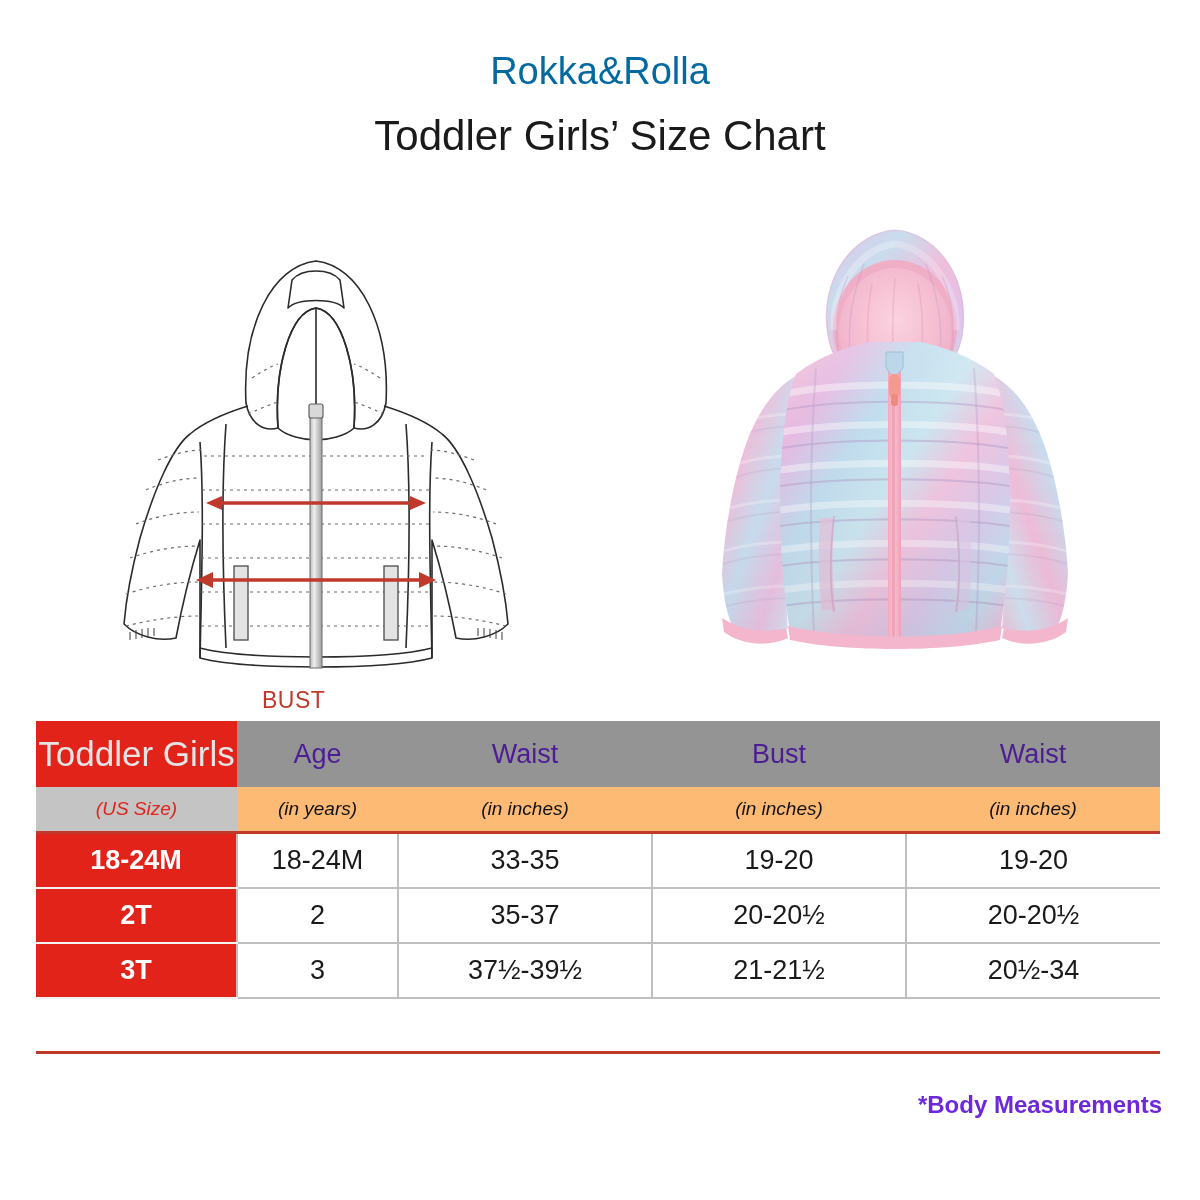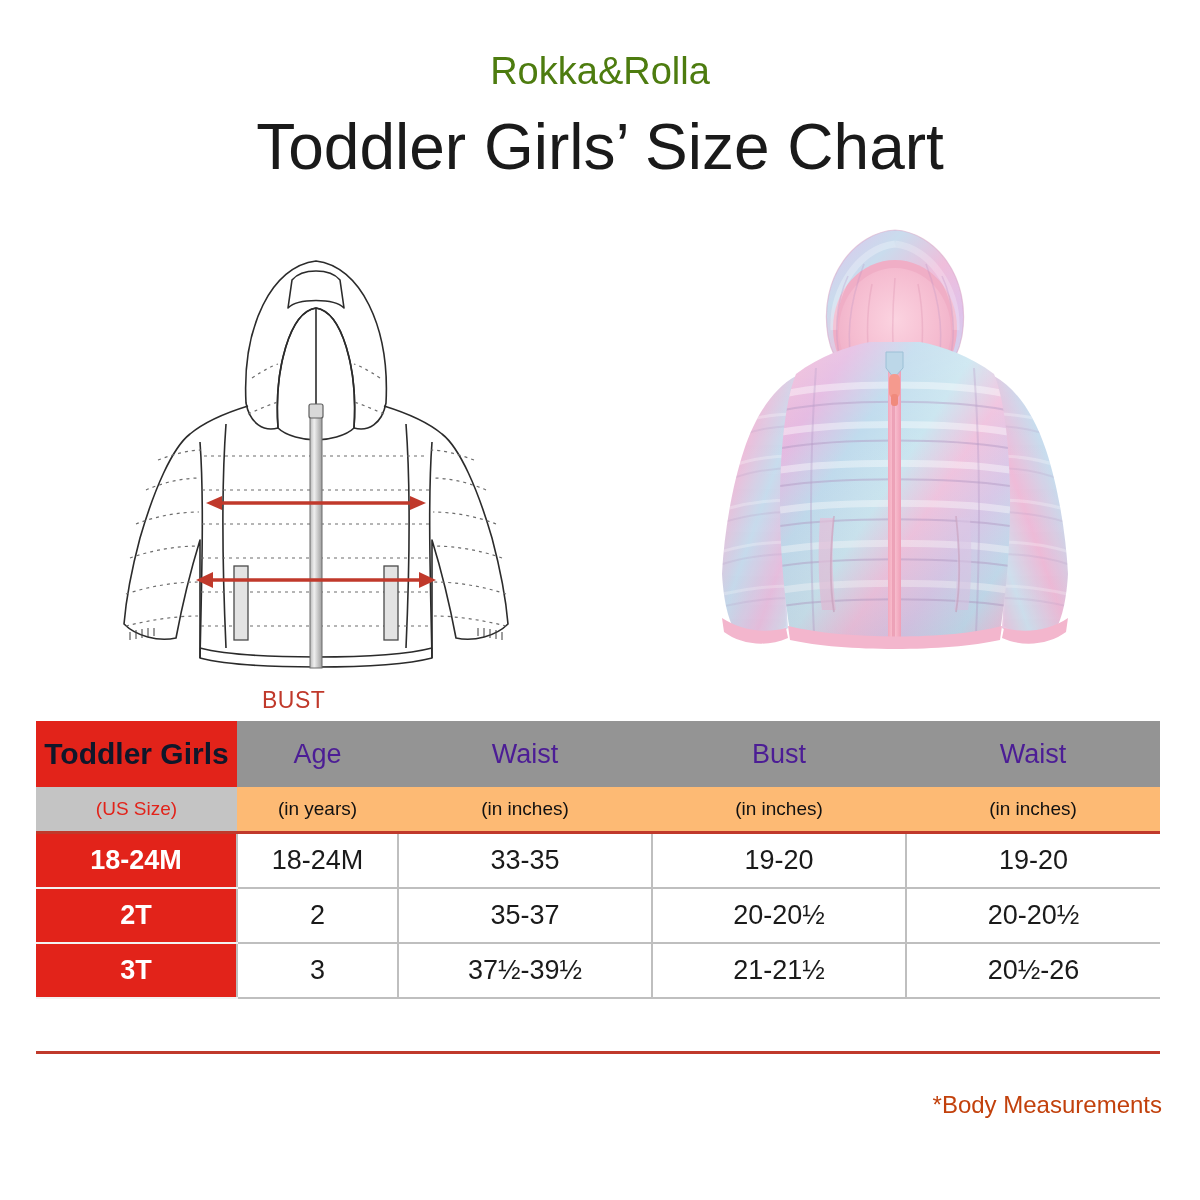--- a/index.html
+++ b/index.html
@@ -17,31 +17,31 @@
   }
 
   
   .brand {
     position: absolute;
     top: 52px;
     left: 0;
     width: 1200px;
     text-align: center;
     font-size: 38px;
-    color: #4d7c0f;
+    color: #0369a1;
     letter-spacing: 0px;
     line-height: 1;
   }
   .page-title {
     position: absolute;
     top: 114px;
     left: 0;
     width: 1200px;
     text-align: center;
-    font-size: 64px;
+    font-size: 42px;
     color: #1a1a1a;
     line-height: 1.05;
   }
 
   
   .art-row {
     position: absolute;
     top: 218px;
     left: 0;
     width: 1200px;
@@ -92,44 +92,44 @@
   .col-size   { width: 201px; }
   .col-age    { width: 161px; }
   .col-height { width: 254px; }
   .col-bust   { width: 254px; }
   .col-waist  { width: 254px; }
 
   
   tr.head-row > * { height: 66px; }
   .hdr-size {
     background: #e2231a;
-    color: #0f172a;
-    font-size: 30px;
-    font-weight: bold;
+    color: #e5e5e5;
+    font-size: 35px;
+    font-weight: normal;
   }
   .hdr-grey {
     background: #949494;
     color: #4c1d95;
     font-size: 27px;
     font-weight: normal;
   }
 
   
   tr.sub-row > * { height: 44px; }
   .sub-size {
     background: #c4c4c4;
     color: #e2231a;
     font-size: 19px;
   }
   .sub-grey {
     background: #fdba74;
     color: #111111;
     font-size: 19px;
   }
-  tr.sub-row > * { border-bottom: 3px solid #c0392b; }
+  tr.sub-row > * { border-bottom: 3px solid #c0392b; font-style: italic; }
 
   
   tr.data-row > * { height: 53px; }
   .cell-size {
     background: #e2231a;
     color: #ffffff;
     font-size: 27px;
     font-weight: bold;
     border-bottom: 2px solid #f2f2f2;
   }
@@ -150,22 +150,23 @@
     width: 1124px;
     height: 3px;
     background: #c0392b;
   }
 
   .footnote {
     position: absolute;
     right: 38px;
     top: 1091px;
     font-size: 24px;
-    color: #c2410c;
+    color: #6d28d9;
     white-space: nowrap;
+    font-weight: bold;
   }
 </style>
 </head>
 <body>
 
 <div class="brand">Rokka&amp;Rolla</div>
 <div class="page-title">Toddler Girls’ Size Chart</div>
 
 <div class="art-row">
 
@@ -500,20 +501,20 @@
       <td class="cell-val">2</td>
       <td class="cell-val">35-37</td>
       <td class="cell-val">20-20½</td>
       <td class="cell-val">20-20½</td>
     </tr>
     <tr class="data-row">
       <td class="cell-size">3T</td>
       <td class="cell-val">3</td>
       <td class="cell-val">37½-39½</td>
       <td class="cell-val">21-21½</td>
-      <td class="cell-val">20½-26</td>
+      <td class="cell-val">20½-34</td>
     </tr>
   </tbody>
 </table>
 
 <div class="table-bottom-rule"></div>
 
 <div class="footnote">*Body Measurements</div>
 
 </body></html>

